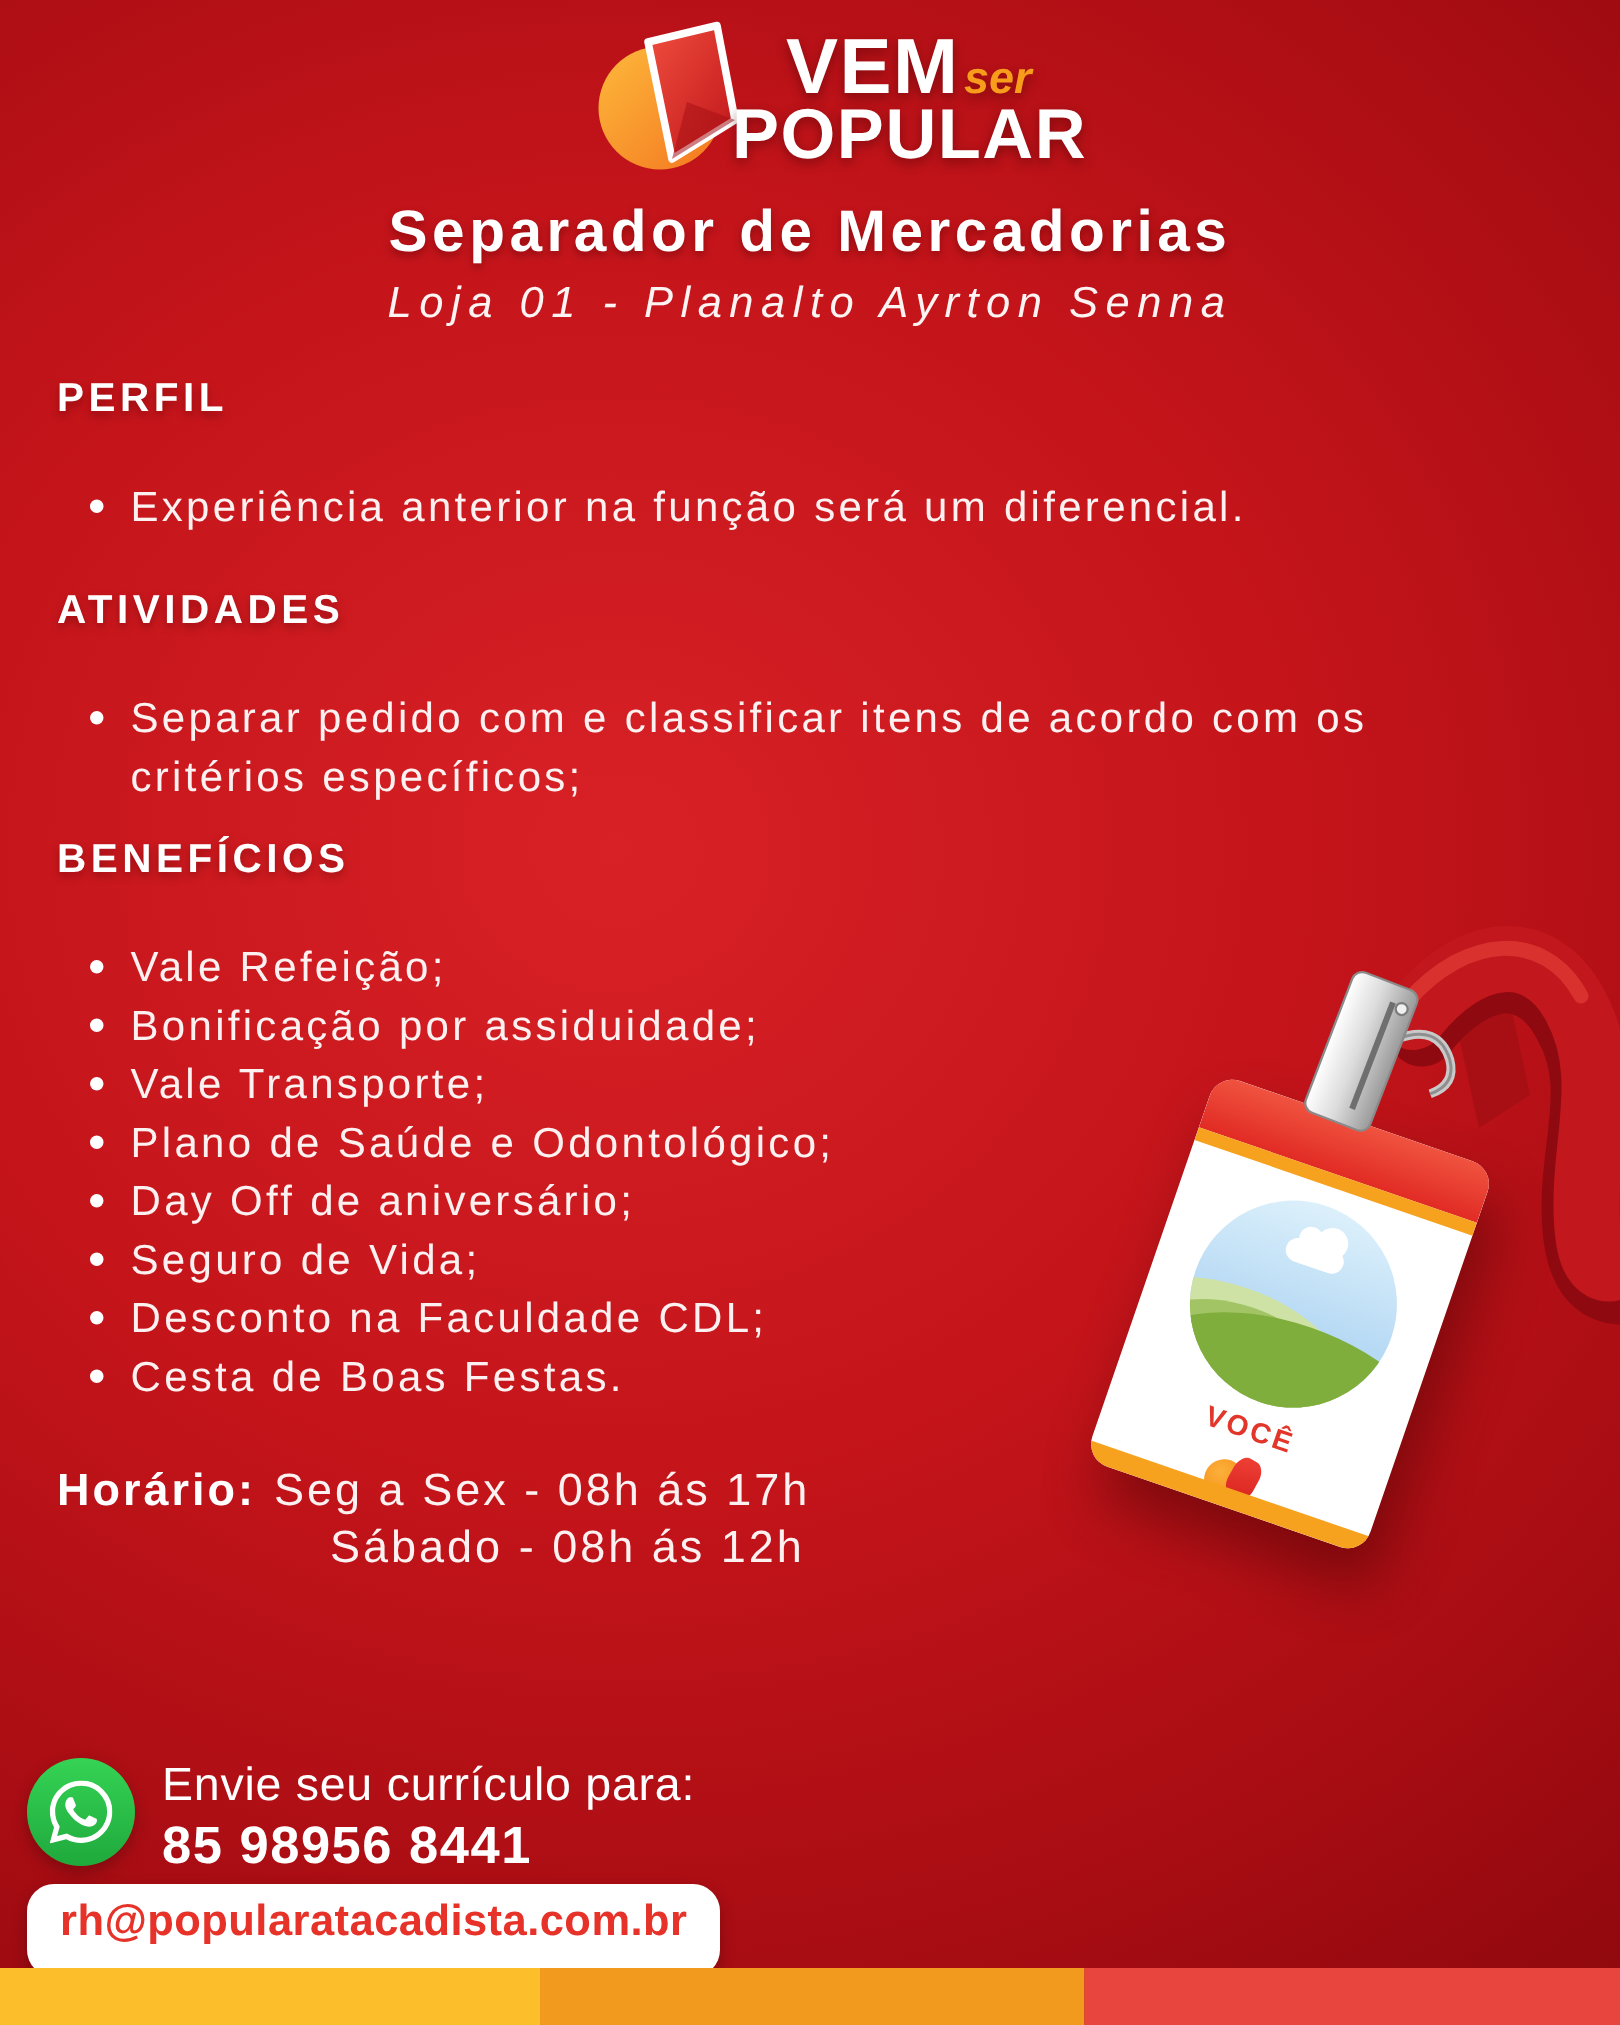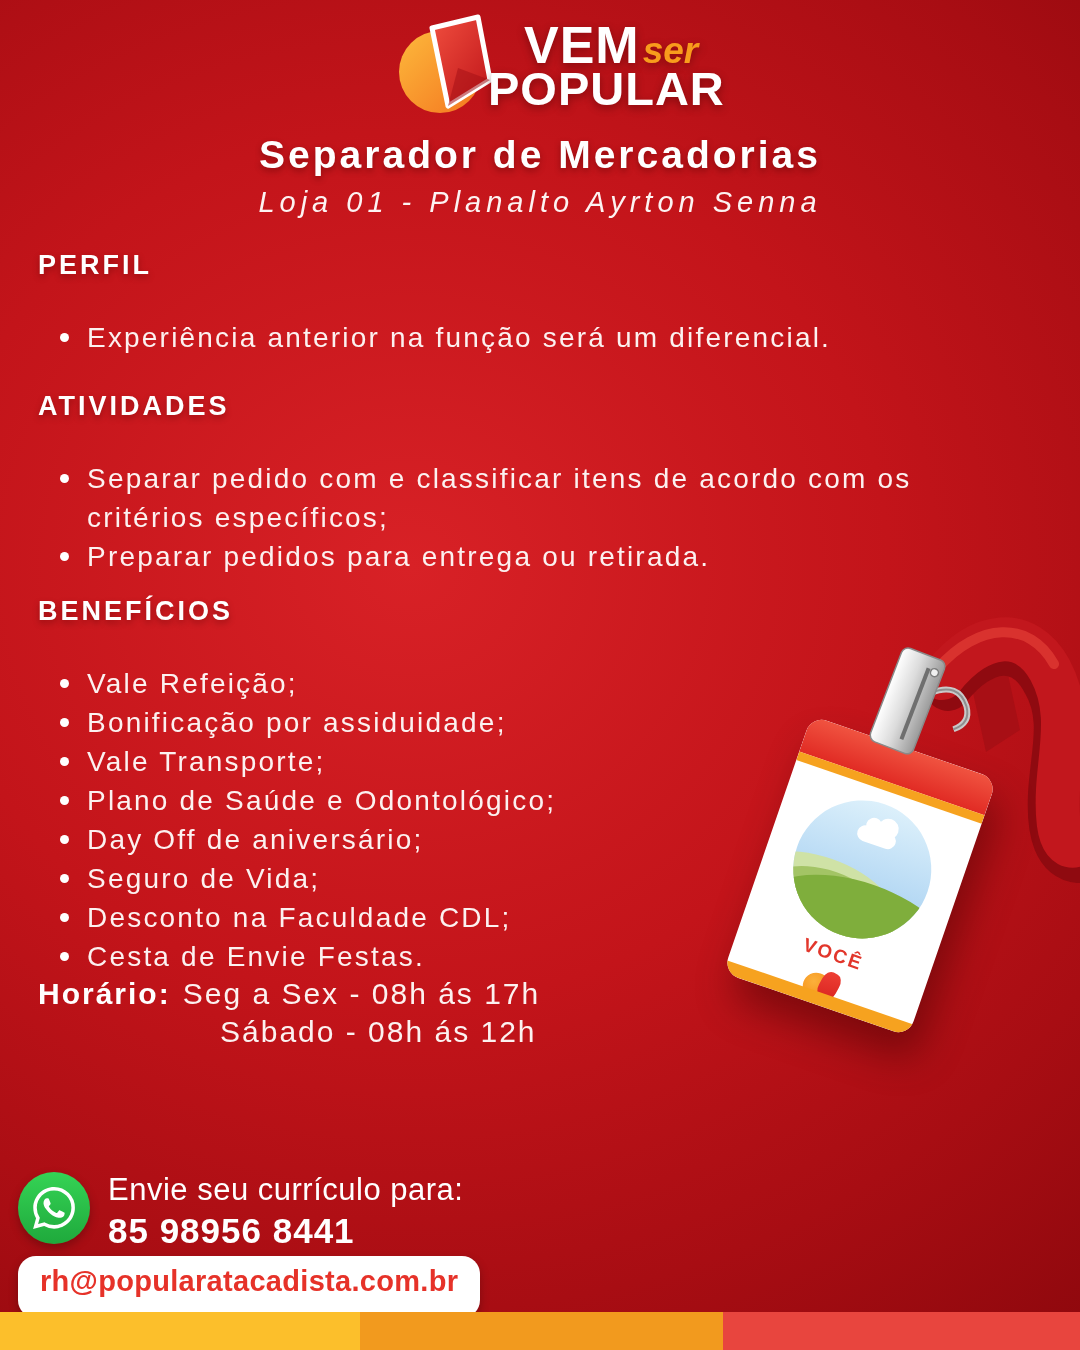--- a/index.html
+++ b/index.html
@@ -8,21 +8,21 @@
     position:relative;width:1080px;height:1350px;overflow:hidden;
     font-family:"Liberation Sans",sans-serif;color:#fff;
     background:radial-gradient(130% 95% at 38% 42%, #d82126 0%, #c3141a 34%, #a80d13 58%, #8a070c 80%, #71040a 100%);
   }
   
   .logo{position:absolute;top:12px;left:396px;display:flex;align-items:center;}
   .logo-mark{width:118px;height:106px;flex-shrink:0;}
   .logo-text{margin-left:-26px;text-shadow:0 3px 8px rgba(60,0,0,.45);}
   .l1{display:flex;align-items:baseline;margin-left:36px;}
   .vem{font-size:52px;font-weight:800;letter-spacing:1px;color:#fff;}
-  .ser{font-size:37px;font-style:italic;font-weight:700;color:#f89c1c;margin-left:3px;}
+  .ser{font-size:30px;font-style:italic;font-weight:700;color:#f89c1c;margin-left:3px;}
   .l2{font-size:47px;font-weight:800;letter-spacing:1px;color:#fff;margin-top:-14px;}
   
   .title-block{position:absolute;top:133px;left:0;width:100%;text-align:center;}
   .title{font-size:39px;font-weight:700;letter-spacing:3px;margin:0;text-shadow:0 3px 6px rgba(80,0,0,.45);}
   .subtitle{font-size:29px;font-weight:400;letter-spacing:5px;margin-top:9px;color:#fdf3f2;font-style:italic;}
   
   .content{position:absolute;top:250px;left:38px;width:992px;}
   .content h2{font-size:27px;font-weight:800;letter-spacing:3px;margin:0;line-height:30px;text-shadow:0 3px 6px rgba(80,0,0,.4);}
   .content ul{list-style:none;margin:38px 0 0 0;padding:0 0 0 22px;}
   .content li{display:flex;align-items:flex-start;font-size:28px;font-weight:400;letter-spacing:2.2px;line-height:39px;color:#fcf1f0;}
@@ -129,24 +129,20 @@
       </ul>
     </section>
 
     <section class="sec-ativ">
       <h2>ATIVIDADES</h2>
       <ul>
         <li>
           <span class="dot"></span>
           <span>Separar pedido com e classificar itens de acordo com os critérios específicos;</span>
         </li>
-        <li>
-          <span class="dot"></span>
-          <span>Preparar pedidos para entrega ou retirada.</span>
-        </li>
       </ul>
     </section>
 
     <section class="sec-ben">
       <h2>BENEFÍCIOS</h2>
       <ul>
         <li>
             <span class="dot"></span>
             <span>Vale Refeição;</span>
           </li>
@@ -169,21 +165,21 @@
         <li>
             <span class="dot"></span>
             <span>Seguro de Vida;</span>
           </li>
         <li>
             <span class="dot"></span>
             <span>Desconto na Faculdade CDL;</span>
           </li>
         <li>
             <span class="dot"></span>
-            <span>Cesta de Envie Festas.</span>
+            <span>Cesta de Boas Festas.</span>
           </li>
       </ul>
     </section>
   </div>
 
   <div class="salary">
     <div>
       <span class="lbl">Horário:</span><span class="val">Seg a Sex - 08h ás 17h</span>
     </div>
     <div class="indent">Sábado - 08h ás 12h</div>

